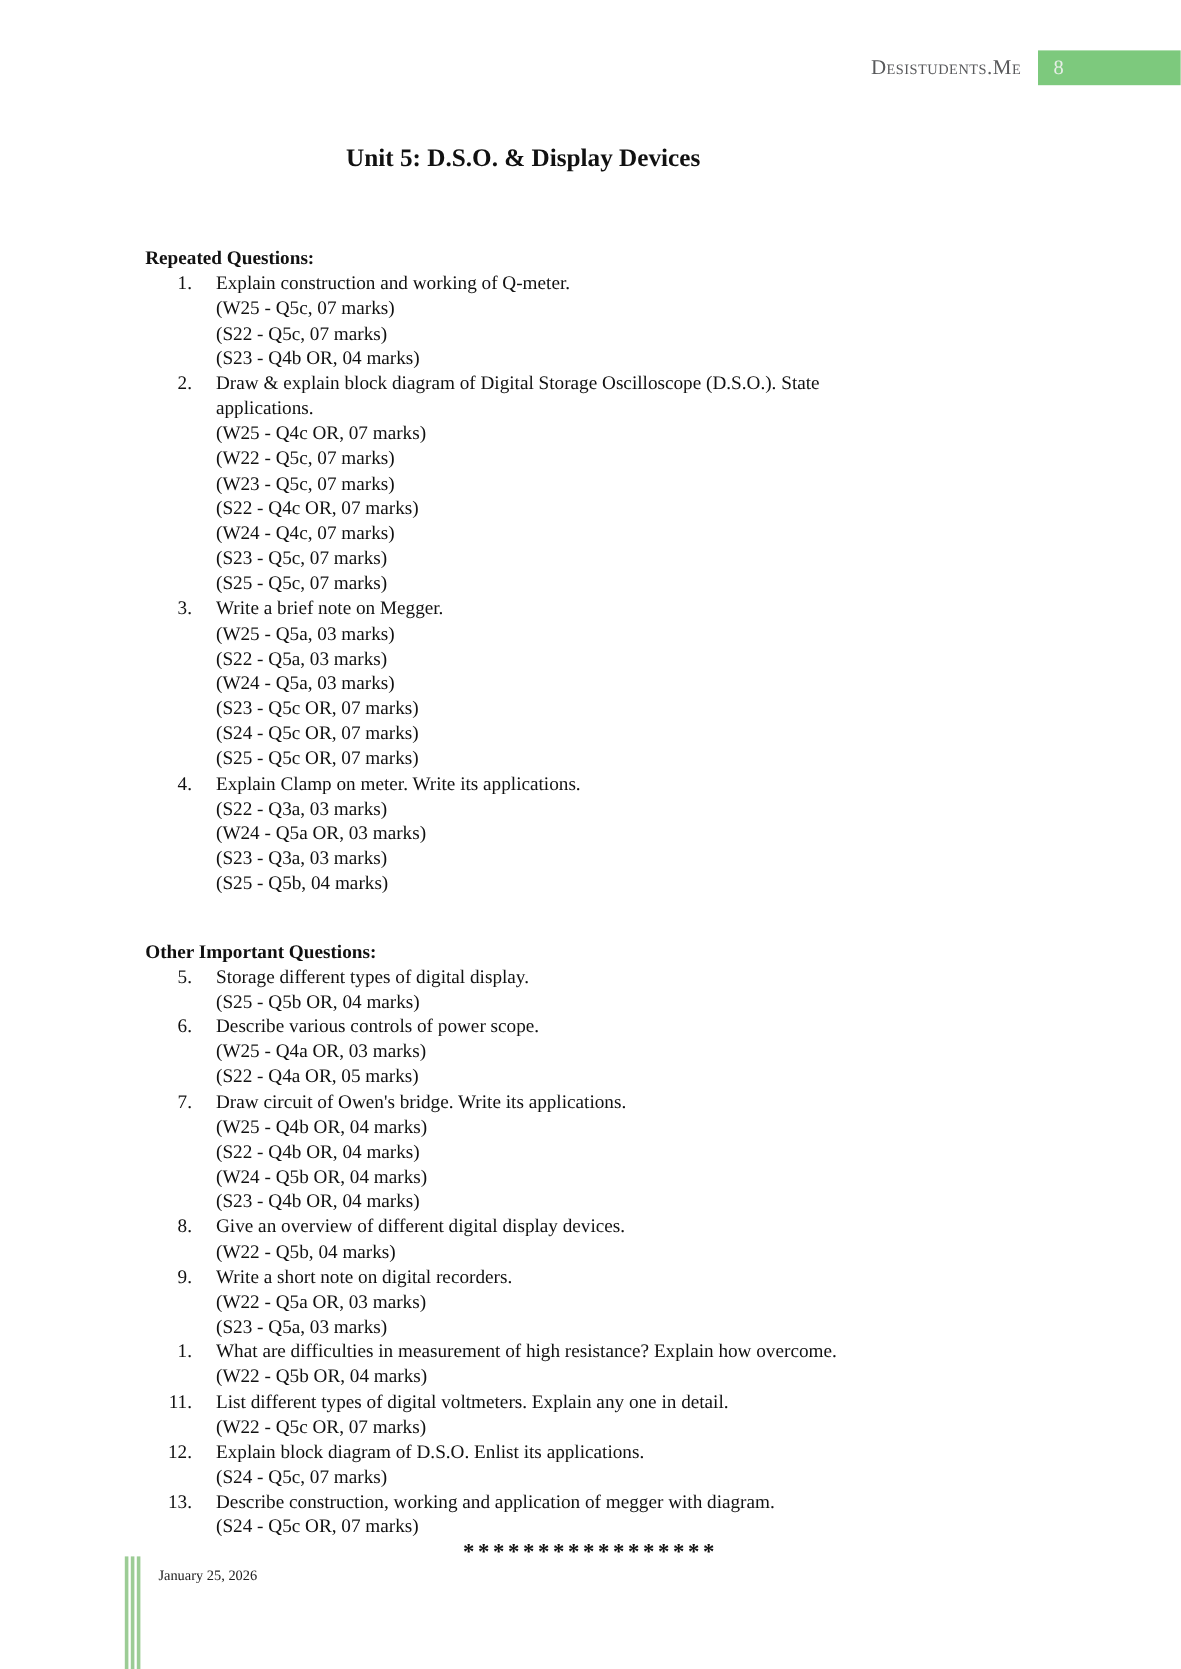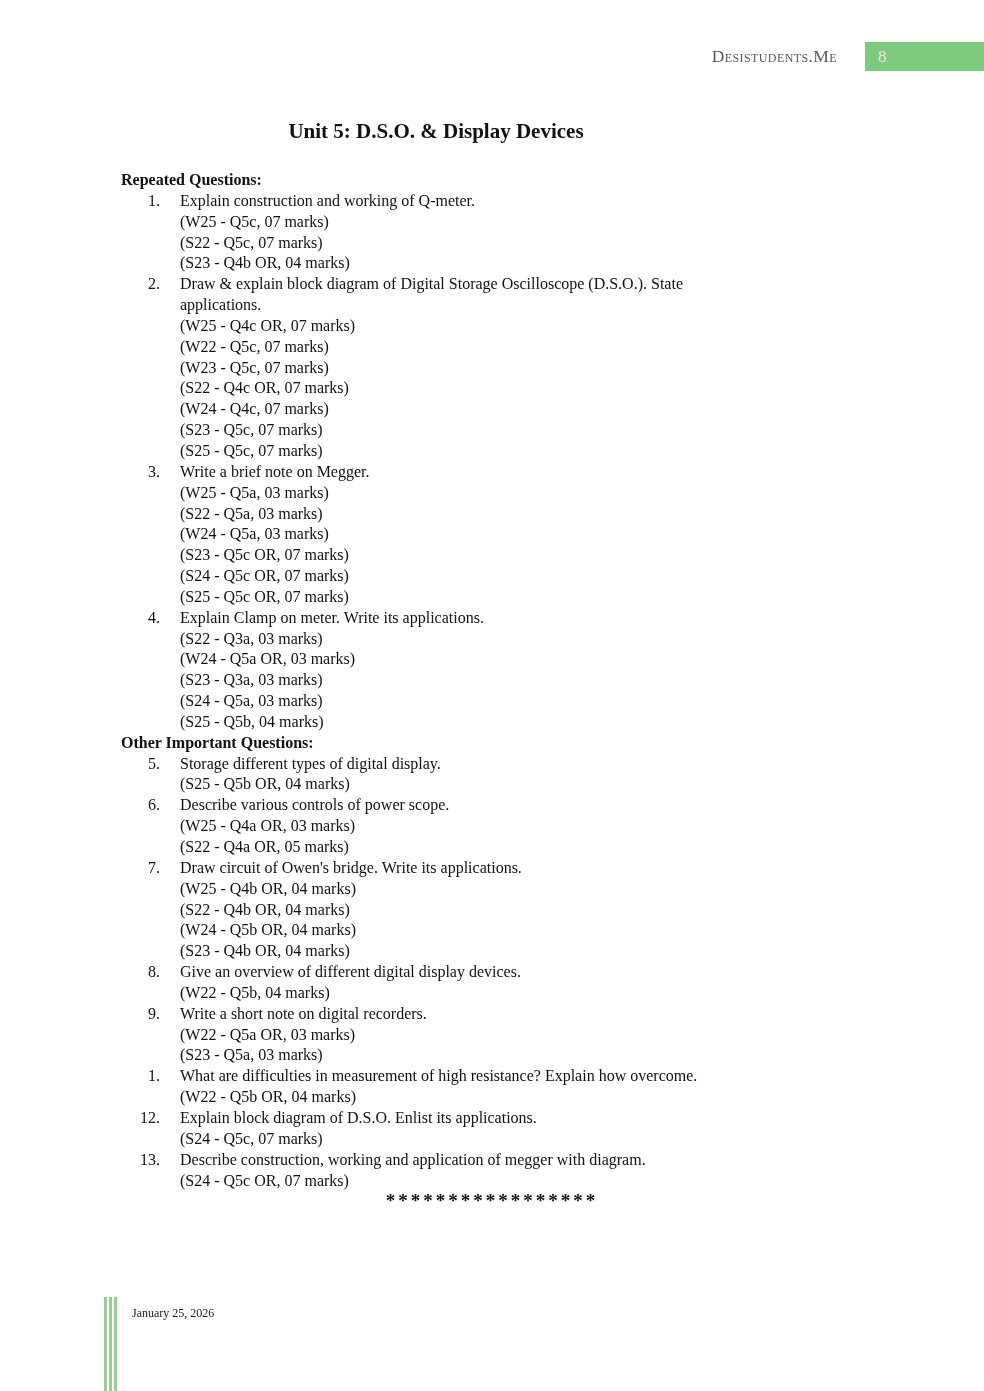--- a/index.html
+++ b/index.html
@@ -19,21 +19,21 @@
   
   .header {
     position:absolute; top:42px; left:0; right:0; height:29px;
     display:flex; justify-content:flex-end; align-items:center;
   }
   .brand {
     color:var(--brand-gray,#58595b);
     font-variant:small-caps;
     font-size:17.5px;
     letter-spacing:0.4px;
-    margin-right:28px;
+    margin-right:14px;
     line-height:29px;
   }
   .pagenum-box {
     width:119px; height:29px;
     background:var(--accent,#7dc97d);
     display:flex; align-items:center;
     box-sizing:border-box;
     padding-left:13px;
   }
   .pagenum {
@@ -51,20 +51,21 @@
   }
 
   
   .content {
     position:absolute; top:170px; left:121px; width:700px;
     font-size:16px;
     line-height:20.85px;
   }
   .section-heading {
     font-weight:bold;
+    margin-top:36px;
   }
   .question {
     display:flex;
     align-items:flex-start;
   }
   .qnum {
     flex:0 0 59px;
     box-sizing:border-box;
     text-align:right;
     padding-right:20px;
@@ -165,21 +166,20 @@
   </div>
 
   <div class="question">
     <div class="qnum">4.</div>
     <div class="qbody">
       <div class="qtext">Explain Clamp on meter. Write its applications.</div>
       <div>
                 <div class="attempt">(S22 - Q3a, 03 marks)</div>
                 <div class="attempt">(W24 - Q5a OR, 03 marks)</div>
                 <div class="attempt">(S23 - Q3a, 03 marks)</div>
-                <div class="attempt">(S24 - Q5a, 03 marks)</div>
                 <div class="attempt">(S25 - Q5b, 04 marks)</div>
               </div>
     </div>
   </div>
 </div>
   </div>
 
   <div>
     <div class="section-heading">Other Important Questions:</div>
     <div>
@@ -241,20 +241,29 @@
   <div class="question">
     <div class="qnum">1.</div>
     <div class="qbody">
       <div class="qtext">What are difficulties in measurement of high resistance? Explain how overcome.</div>
       <div>
                 <div class="attempt">(W22 - Q5b OR, 04 marks)</div>
               </div>
     </div>
   </div>
 
+  <div class="question">
+    <div class="qnum">11.</div>
+    <div class="qbody">
+      <div class="qtext">List different types of digital voltmeters. Explain any one in detail.</div>
+      <div>
+                <div class="attempt">(W22 - Q5c OR, 07 marks)</div>
+              </div>
+    </div>
+  </div>
 
   <div class="question">
     <div class="qnum">12.</div>
     <div class="qbody">
       <div class="qtext">Explain block diagram of D.S.O. Enlist its applications.</div>
       <div>
                 <div class="attempt">(S24 - Q5c, 07 marks)</div>
               </div>
     </div>
   </div>

